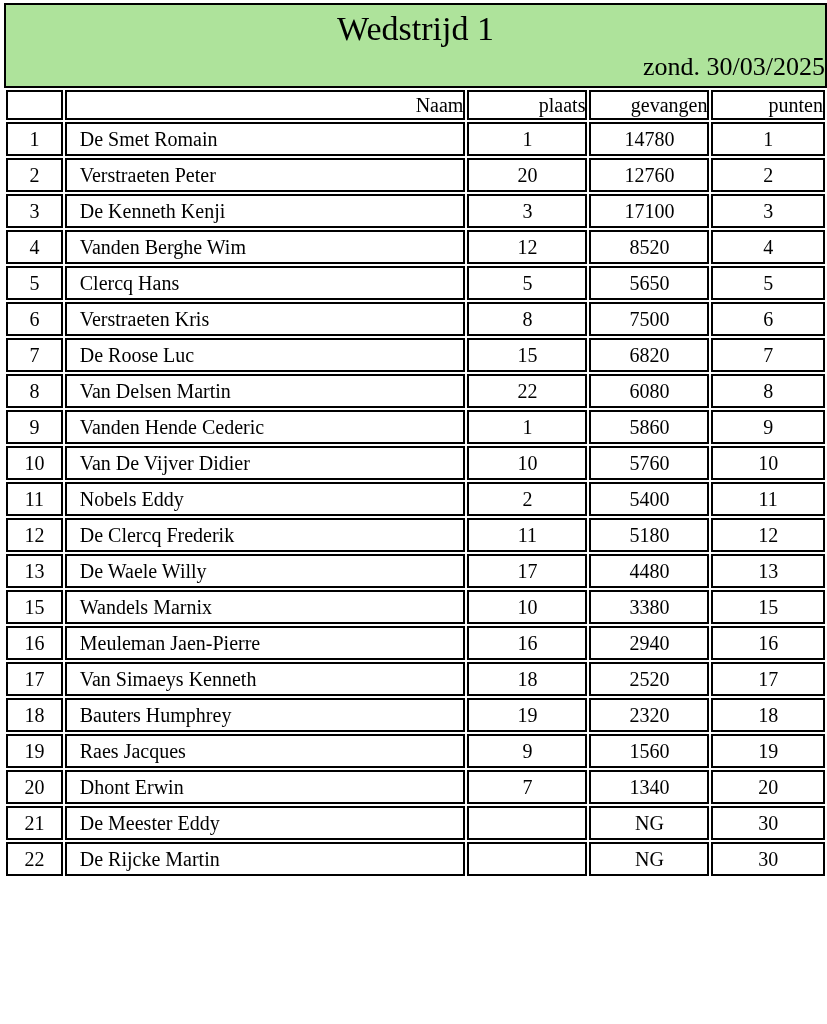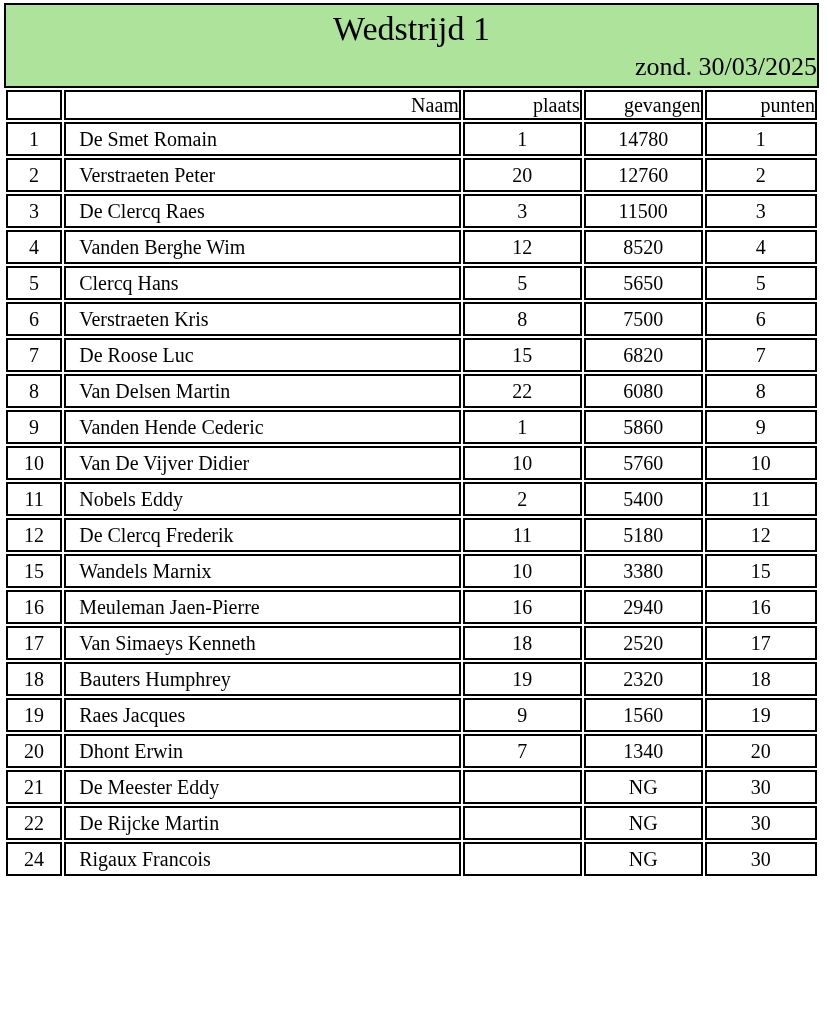--- a/index.html
+++ b/index.html
@@ -7,21 +7,21 @@
     padding: 0;
     background: #ffffff;
     width: 827px;
     height: 1024px;
     font-family: "Liberation Serif", serif;
     color: #000000;
   }
   .page {
     box-sizing: border-box;
     width: 827px;
-    padding: 3px 8px 0 4px;
+    padding: 3px 0 0 4px;
   }
   .banner {
     box-sizing: border-box;
     border: 2px solid #000000;
     text-align: center;
     height: 85px;
     overflow: hidden;
   }
   .banner-title {
     font-size: 34px;
@@ -107,23 +107,23 @@
         </tr>
         <tr>
           <td>2</td>
           <td class="naam">Verstraeten Peter</td>
           <td>20</td>
           <td>12760</td>
           <td>2</td>
         </tr>
         <tr>
           <td>3</td>
-          <td class="naam">De Clercq Raes</td>
+          <td class="naam">De Kenneth Kenji</td>
           <td>3</td>
-          <td>11500</td>
+          <td>17100</td>
           <td>3</td>
         </tr>
         <tr>
           <td>4</td>
           <td class="naam">Vanden Berghe Wim</td>
           <td>12</td>
           <td>8520</td>
           <td>4</td>
         </tr>
         <tr>
@@ -176,20 +176,27 @@
           <td>11</td>
         </tr>
         <tr>
           <td>12</td>
           <td class="naam">De Clercq Frederik</td>
           <td>11</td>
           <td>5180</td>
           <td>12</td>
         </tr>
         <tr>
+          <td>13</td>
+          <td class="naam">De Waele Willy</td>
+          <td>17</td>
+          <td>4480</td>
+          <td>13</td>
+        </tr>
+        <tr>
           <td>15</td>
           <td class="naam">Wandels Marnix</td>
           <td>10</td>
           <td>3380</td>
           <td>15</td>
         </tr>
         <tr>
           <td>16</td>
           <td class="naam">Meuleman Jaen-Pierre</td>
           <td>16</td>
@@ -231,23 +238,16 @@
           <td>NG</td>
           <td>30</td>
         </tr>
         <tr>
           <td>22</td>
           <td class="naam">De Rijcke Martin</td>
           <td></td>
           <td>NG</td>
           <td>30</td>
         </tr>
-        <tr>
-          <td>24</td>
-          <td class="naam">Rigaux Francois</td>
-          <td></td>
-          <td>NG</td>
-          <td>30</td>
-        </tr>
       </tbody>
   </table>
 
 </div>
 
 </body></html>

